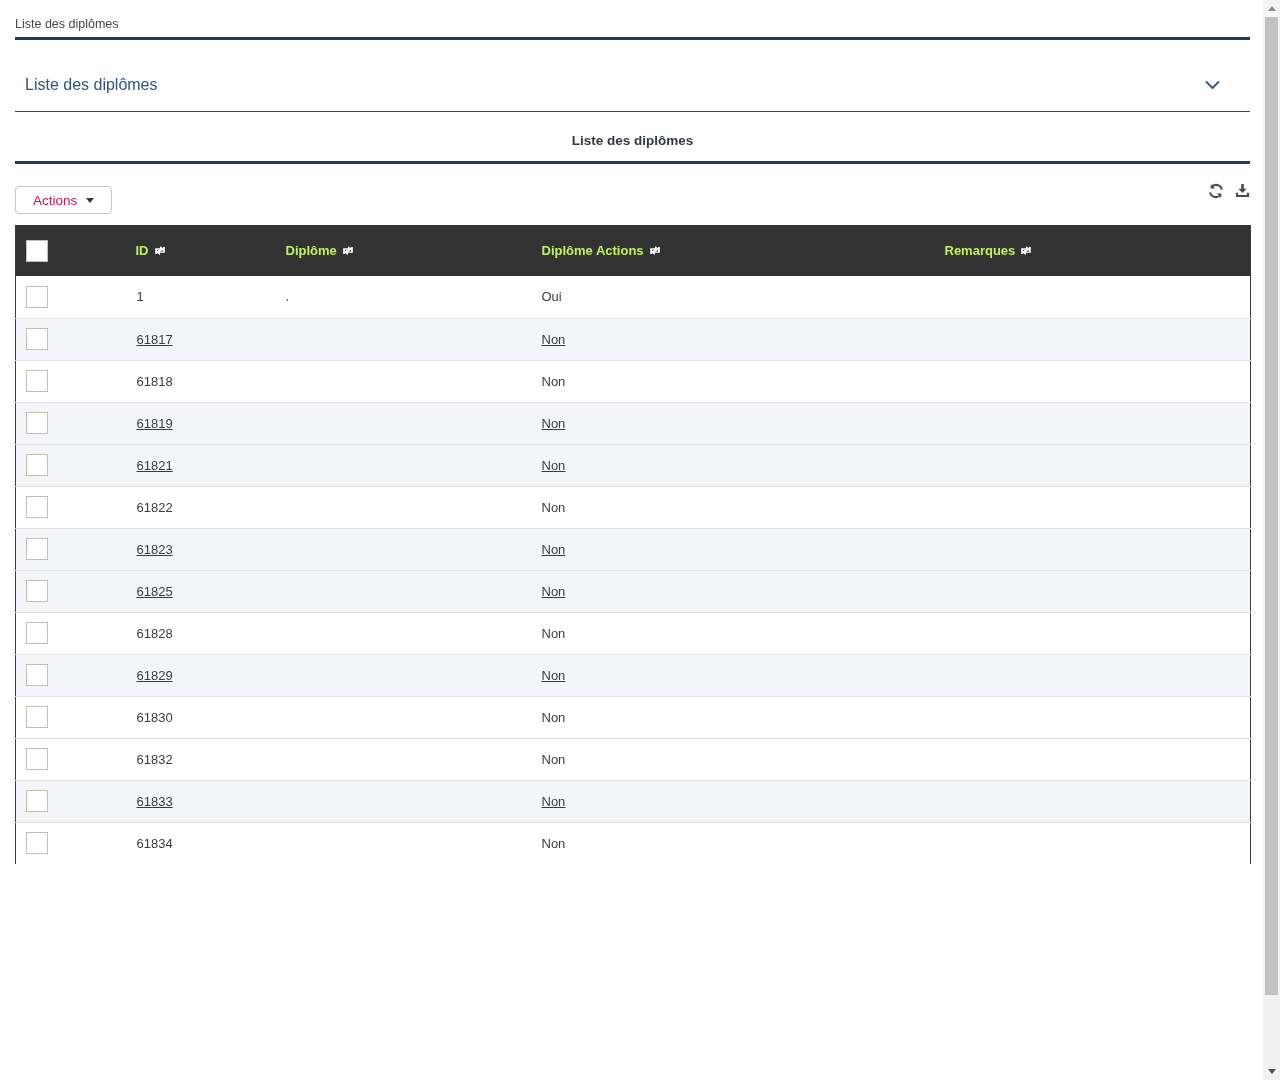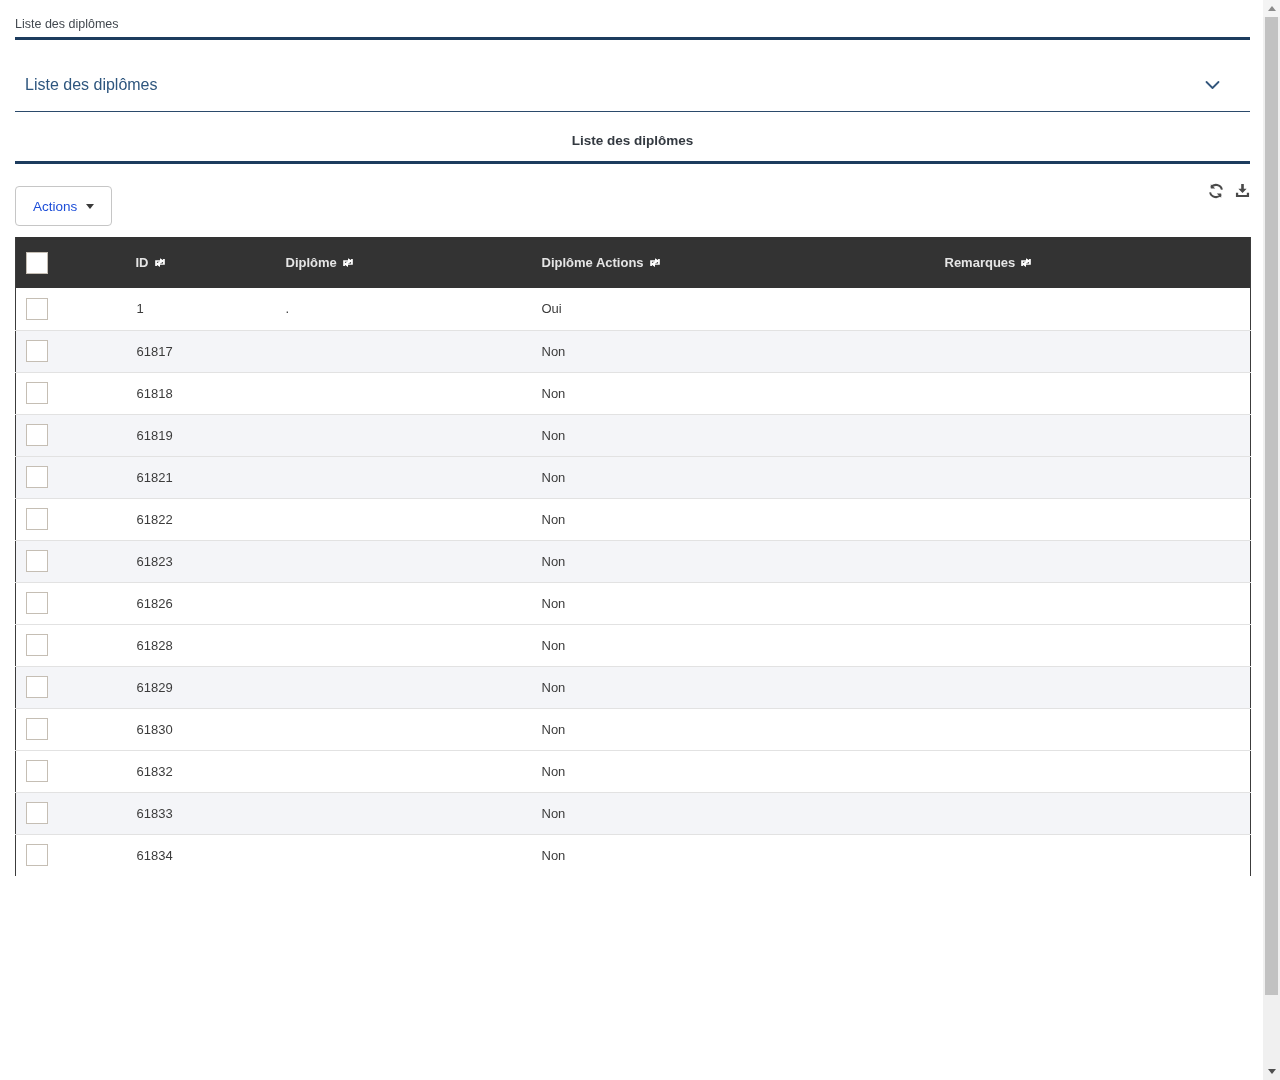--- a/index.html
+++ b/index.html
@@ -30,43 +30,43 @@
     text-align:center; padding:21px 0 13px 0;
     font-size:13.5px; font-weight:bold; color:#333940;
     border-bottom:3px solid #1d3c5e;
   }
 
   
   .toolbar { display:flex; justify-content:space-between; align-items:flex-start; padding-top:22px; }
   .actions-btn {
     display:inline-flex; align-items:center; gap:9px;
     background:#fff; border:1px solid #c6c6c6; border-radius:4px;
-    padding:0 17px; height:40px; font-size:13.5px; color:#1d4ed8; cursor:pointer;
+    padding:0 17px; height:28px; font-size:13.5px; color:#be185d; cursor:pointer;
     font-family:"Liberation Sans", sans-serif;
   }
   .caret-down {
     width:0; height:0; display:inline-block;
     border-left:4px solid transparent; border-right:4px solid transparent;
     border-top:5px solid #3a3a3a;
   }
   .tool-icons { display:flex; gap:11px; margin-top:-3px; }
   .tool-icon { line-height:0; cursor:pointer; }
 
   
   table.report { border-collapse:collapse; table-layout:fixed; width:1235px; margin-top:11px;
     border-left:1px solid #3c3c3c; border-right:1px solid #3c3c3c; }
   .report thead tr { background:#333333; height:51px; }
   .report th {
-    color:#e5e5e5; font-size:13px; font-weight:bold; text-align:left;
+    color:#bef264; font-size:13px; font-weight:bold; text-align:left;
     padding:0 0 0 10px; white-space:nowrap; cursor:pointer;
   }
   .report th.cb-col { cursor:default; }
   .report th .sort-icon { margin-left:4px; vertical-align:-1px; }
   .report tbody tr { height:42px; background:#ffffff; }
-  .report tbody tr.alt { background:#f4f5f8; }
+  .report tbody tr.alt { background:#f4f5f8;text-decoration:underline; }
   .report tbody tr + tr td { border-top:1px solid #e2e2e2; }
   .report td { font-size:13px; color:#3c3c3c; padding:0 0 0 10px; white-space:nowrap; overflow:hidden; }
   .report td.id-cell { padding-left:11px; }
   .cb {
     display:inline-block; width:22px; height:22px; background:#ffffff;
     border:1px solid #c5beb4; box-sizing:border-box; vertical-align:middle; cursor:pointer;
   }
 
   
   .scrollbar { position:fixed; top:0; right:0; width:17px; height:1080px; background:#f0f0f0; }
@@ -194,23 +194,23 @@
           <td>Non</td>
           <td></td>
         </tr>
         <tr class="alt">
           <td><span class="cb"></span></td>
           <td class="id-cell">61823</td>
           <td></td>
           <td>Non</td>
           <td></td>
         </tr>
-        <tr>
-          <td><span class="cb"></span></td>
-          <td class="id-cell">61826</td>
+        <tr class="alt">
+          <td><span class="cb"></span></td>
+          <td class="id-cell">61825</td>
           <td></td>
           <td>Non</td>
           <td></td>
         </tr>
         <tr>
           <td><span class="cb"></span></td>
           <td class="id-cell">61828</td>
           <td></td>
           <td>Non</td>
           <td></td>

